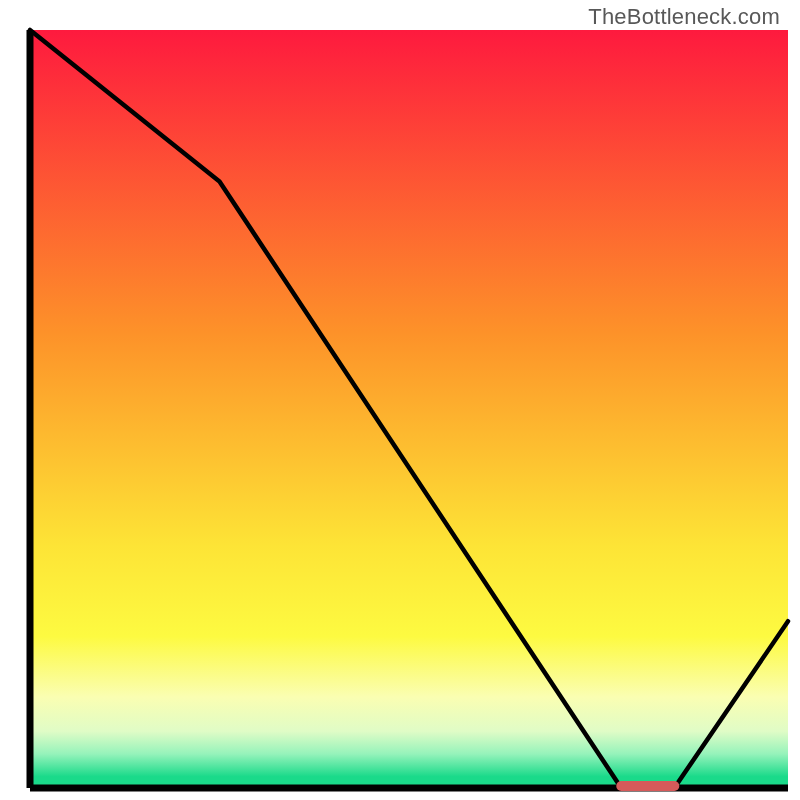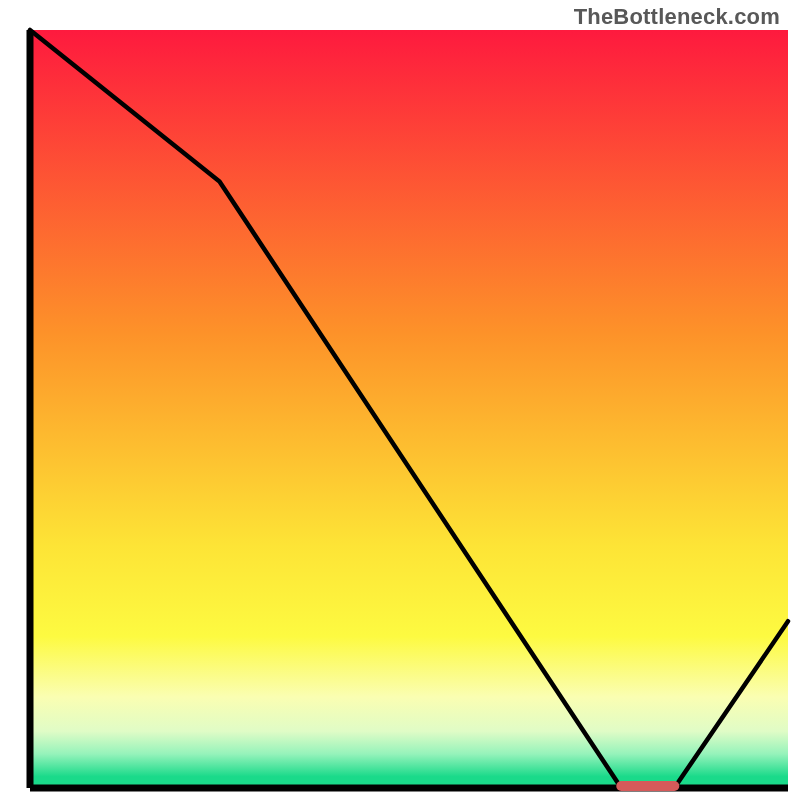--- a/index.html
+++ b/index.html
@@ -14,21 +14,21 @@
     position: relative;
     width: 800px;
     height: 800px;
   }
   .watermark {
     position: absolute;
     top: 4px;
     right: 20px;
     font-size: 22px;
     color: #585858;
-    font-weight: 700;
+    font-weight: 400;
     letter-spacing: 0.2px;
   }
   svg {
     position: absolute;
     top: 0;
     left: 0;
   }
 </style>
 </head>
 <body>

